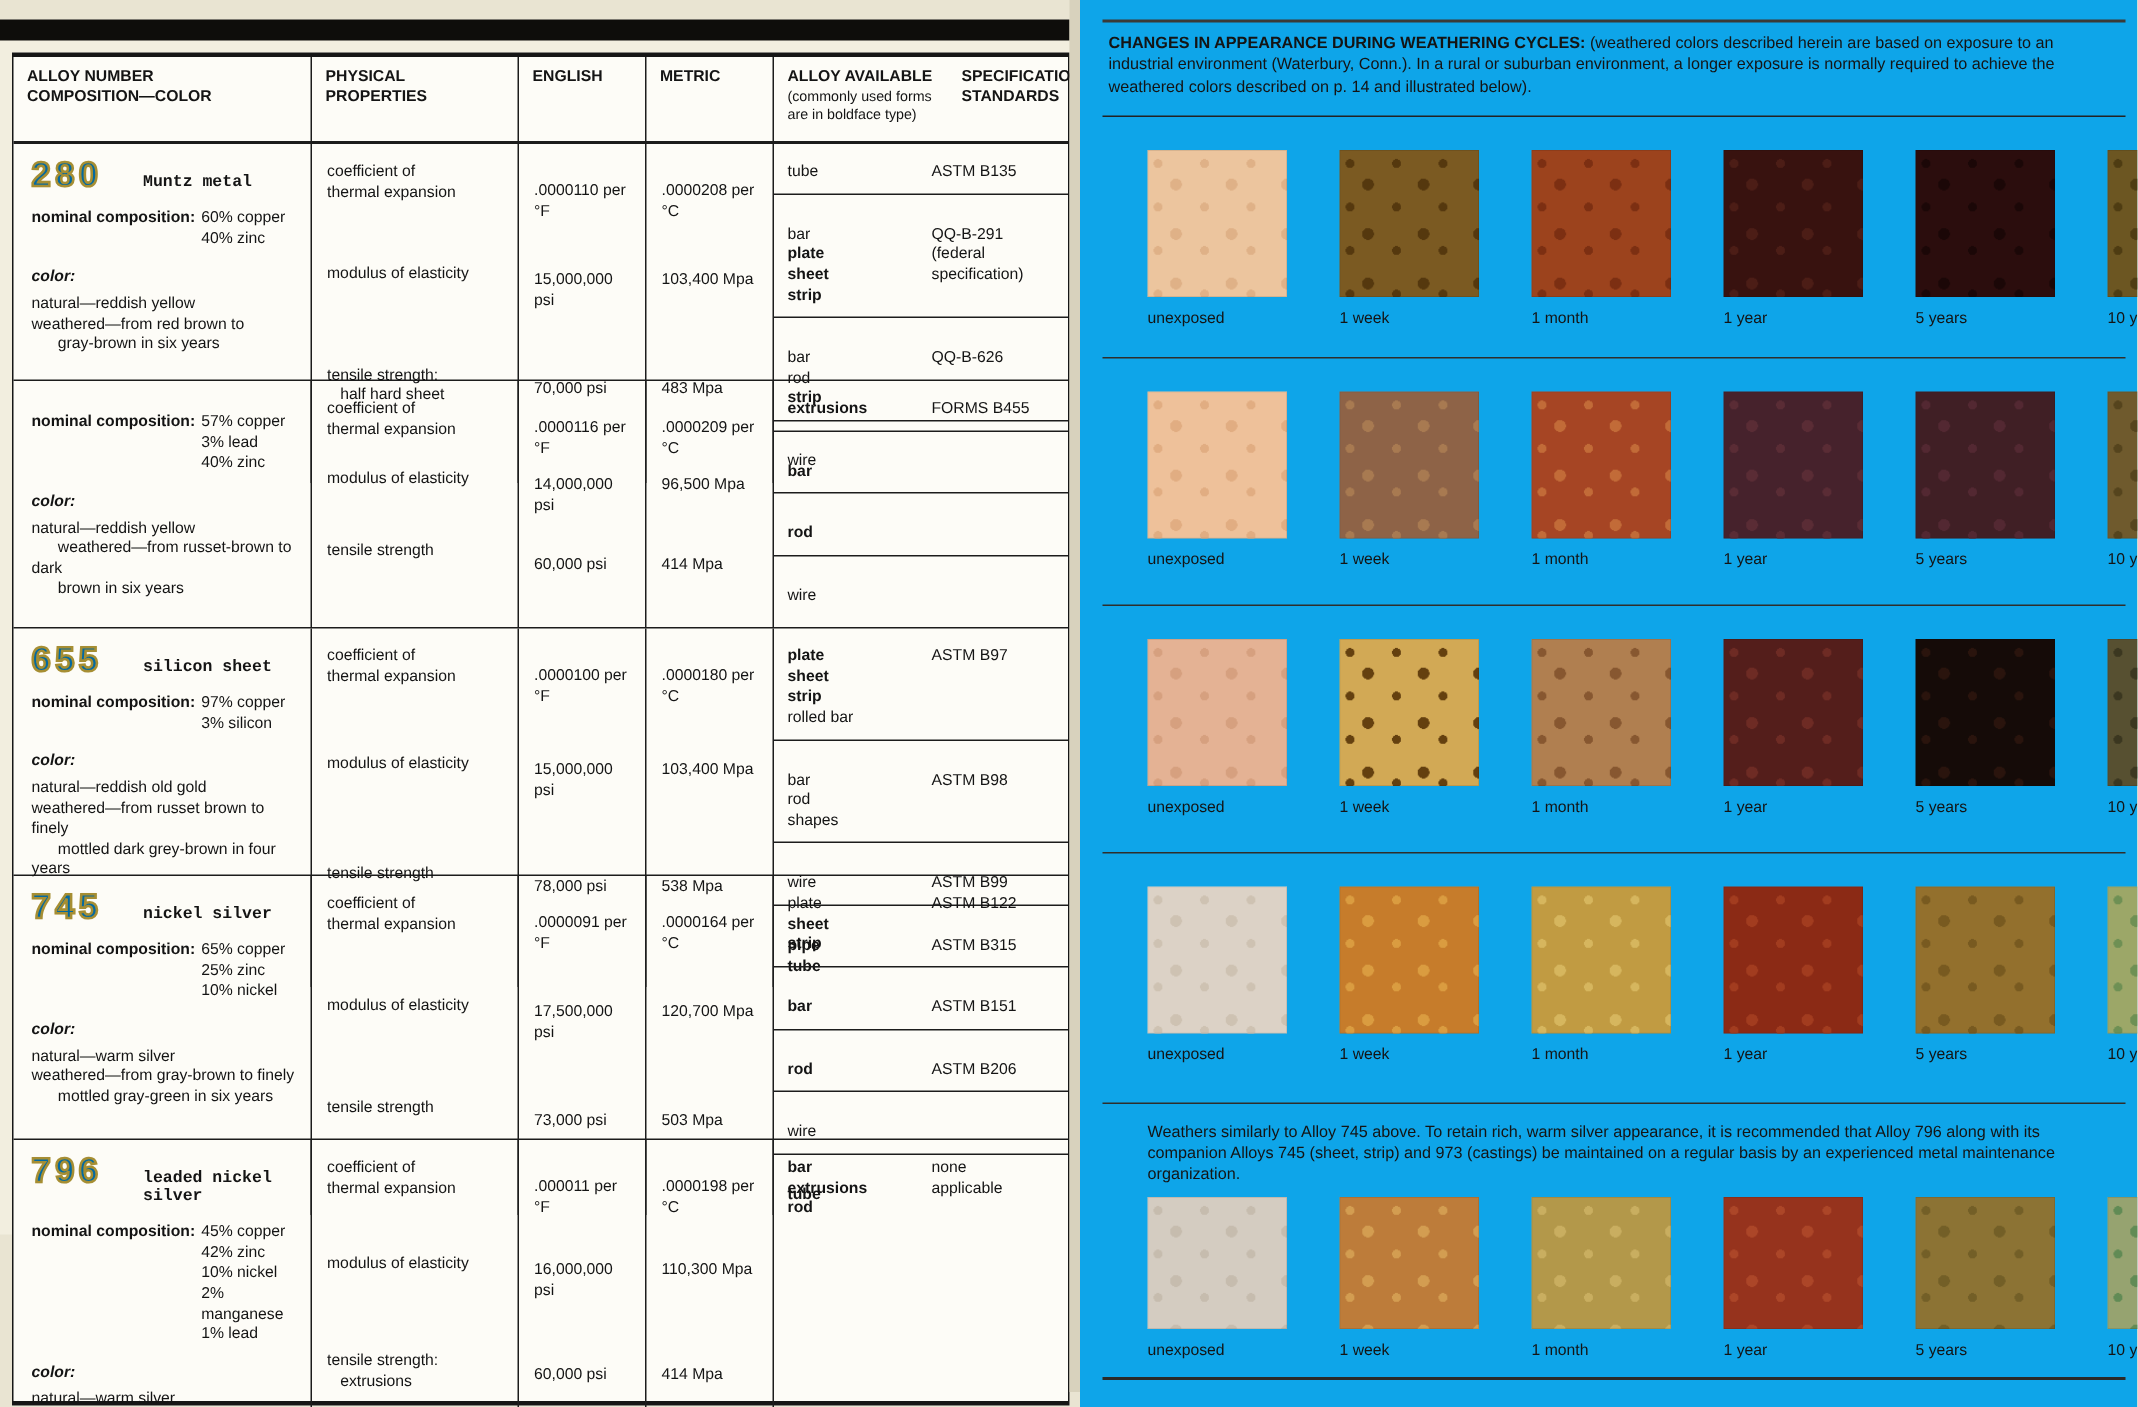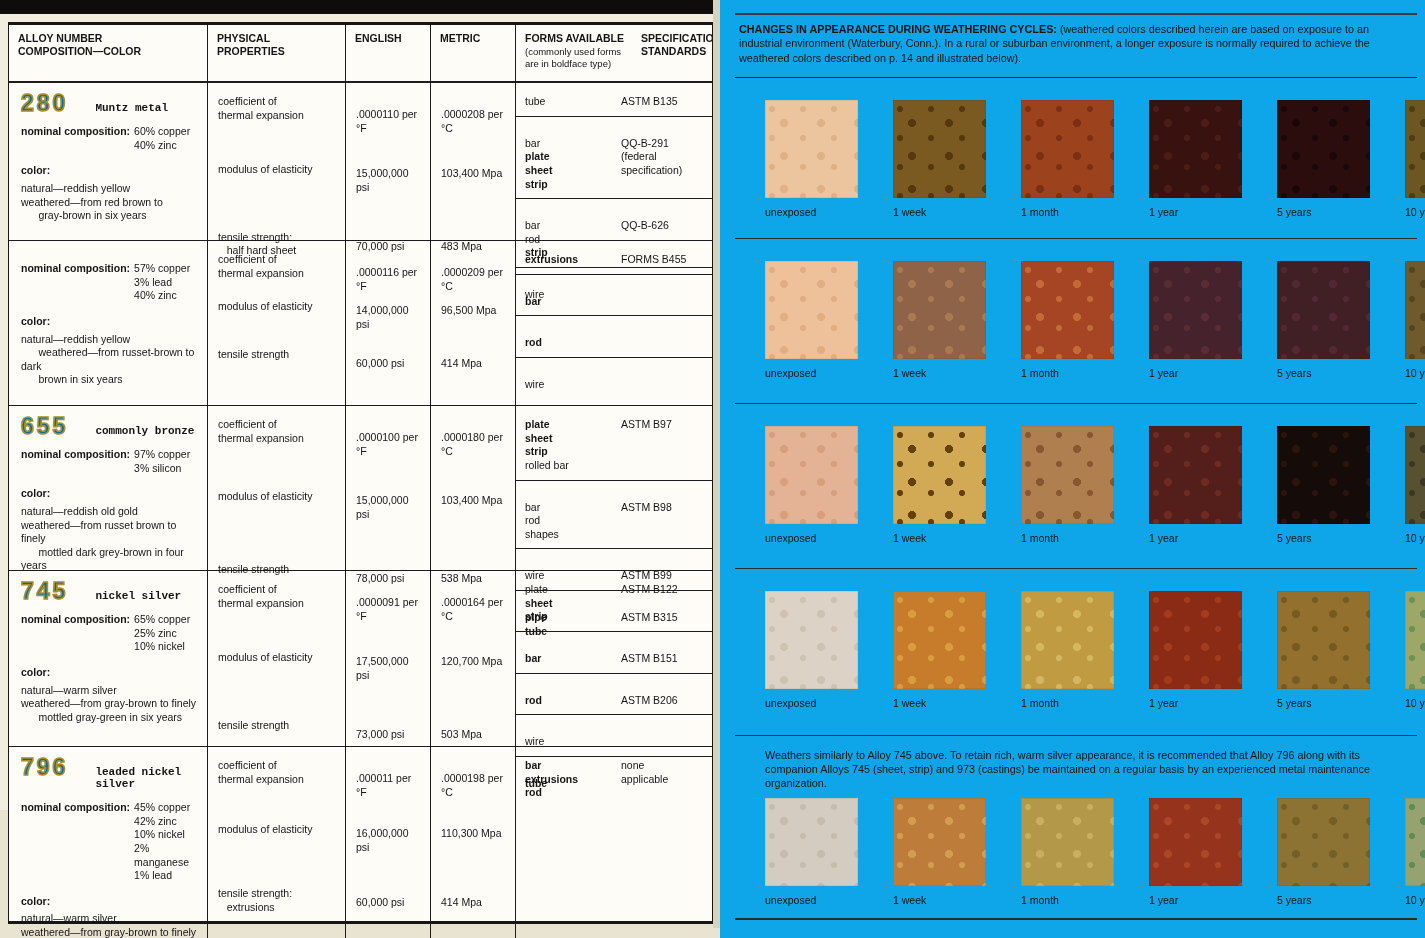--- a/index.html
+++ b/index.html
@@ -1,21 +1,21 @@
 <!DOCTYPE html>
 <html><head>
 <meta charset="utf-8">
 <style>
   * { margin:0; padding:0; box-sizing:border-box; }
   html,body { background:#e9e4d2; }
   body { font-family:"Liberation Sans", sans-serif; color:#141414; }
   .sheet { position:relative; width:1425px; height:938px; background:#e9e4d2; overflow:hidden; }
 
   
-  .left-page { position:absolute; left:0; top:0; width:713px; height:810px; background:#f2eedf; }
+  .left-page { position:absolute; left:0; top:13px; width:713px; height:810px; background:#f2eedf; }
   .top-bar { position:absolute; left:0; top:0; width:713px; height:14px; background:#0e0d0b; }
   .ltable { position:absolute; left:8px; top:22px; width:705px; background:#fdfcf7;
             border-top:3px solid #161616; border-bottom:3px solid #161616;
             border-left:1.5px solid #161616; border-right:1.5px solid #161616; }
   .lsec { display:grid; grid-template-columns:199px 138px 85px 85px 1fr; }
   .lsec + .lsec { border-top:1.5px solid #1c1c1c; }
   .lheader { height:58px; border-bottom:2px solid #1c1c1c; }
   .c { border-right:1px solid #1c1c1c; position:relative; }
   .c:last-child { border-right:none; }
   .hcell { padding:7px 9px; font-size:10.5px; font-weight:bold; white-space:pre-line; line-height:1.25; }
@@ -32,21 +32,21 @@
 
   .c-info { padding:10px 10px 8px 12px; }
   .num-row { display:flex; align-items:baseline; }
   .alloy-number { font-size:23px; font-weight:bold; letter-spacing:3px; line-height:0.9;
                   color:#0369a1; -webkit-text-stroke:1.7px #a68e33; text-shadow:0 0 1px #a68e33; }
   .alloy-name { font-size:11px; font-weight:bold; margin-left:27px;font-family:Liberation Mono, monospace; }
   .comp-row { display:flex; margin-top:11px; font-size:10.5px; line-height:1.3; }
   .comp-row .lbl { font-weight:bold; white-space:nowrap; }
   .comp-val { margin-left:4px; white-space:pre-line; }
   .color-row { margin-top:12px; font-size:10.5px; line-height:1.3; }
-  .color-row .lbl { font-weight:bold; margin-bottom:4px; }
+  .color-row .lbl { font-weight:bold; margin-bottom:4px;font-style:italic; }
   .color-val { white-space:pre-wrap; }
 
   .c-props, .c-vals { display:flex; flex-direction:column; padding:12px 6px 10px 10px; font-size:10.5px; line-height:1.3; }
   .c-props .slot, .c-vals .slot { flex:1 1 0; white-space:pre-wrap; }
   .c-vals .slot:nth-child(1) { padding-top:13px; }
   .c-vals .slot:nth-child(3) { padding-top:14px; }
 
   .c-forms { display:flex; flex-direction:column; font-size:10.5px; line-height:1.3; }
   .form-group { display:flex; padding:20px 0 7px 0; border-bottom:1.5px solid #1c1c1c; }
   .form-group:first-child { padding-top:12px; }
@@ -88,21 +88,21 @@
   <div class="left-page">
     <div class="top-bar"></div>
     <div class="ltable">
       <div class="lsec lheader">
         <div class="c hcell">ALLOY NUMBER
 COMPOSITION—COLOR</div>
         <div class="c hcell">PHYSICAL PROPERTIES</div>
         <div class="c hcell">ENGLISH</div>
         <div class="c hcell">METRIC</div>
         <div class="c hcell h-forms">
-          <div><span>FORMS AVAILABLE</span><span class="subnote">(commonly used forms
+          <div><span>ALLOY AVAILABLE</span><span class="subnote">(commonly used forms
 are in boldface type)</span></div>
           <div>SPECIFICATION
 STANDARDS</div>
         </div>
       </div>
       <div id="alloy-rows">
           <section class="lsec alloy-section">
     <div class="c c-info">
       <div class="num-row">
         <span class="alloy-number">280</span>
@@ -226,21 +226,21 @@
                   <span class="form-item">wire</span>
                 </div>
                 <div class="form-spec"></div>
               </div>
             </div>
   </section>
           <section class="lsec alloy-section">
     <div class="c c-info">
       <div class="num-row">
         <span class="alloy-number">655</span>
-        <span class="alloy-name">commonly bronze</span>
+        <span class="alloy-name">silicon sheet</span>
       </div>
       <div class="comp-row">
         <span class="lbl">nominal composition:</span>
         <span class="comp-val">97% copper
 3% silicon</span>
       </div>
       <div class="color-row">
         <div class="lbl">color:</div>
         <div class="color-val">natural—reddish old gold
 weathered—from russet brown to finely

